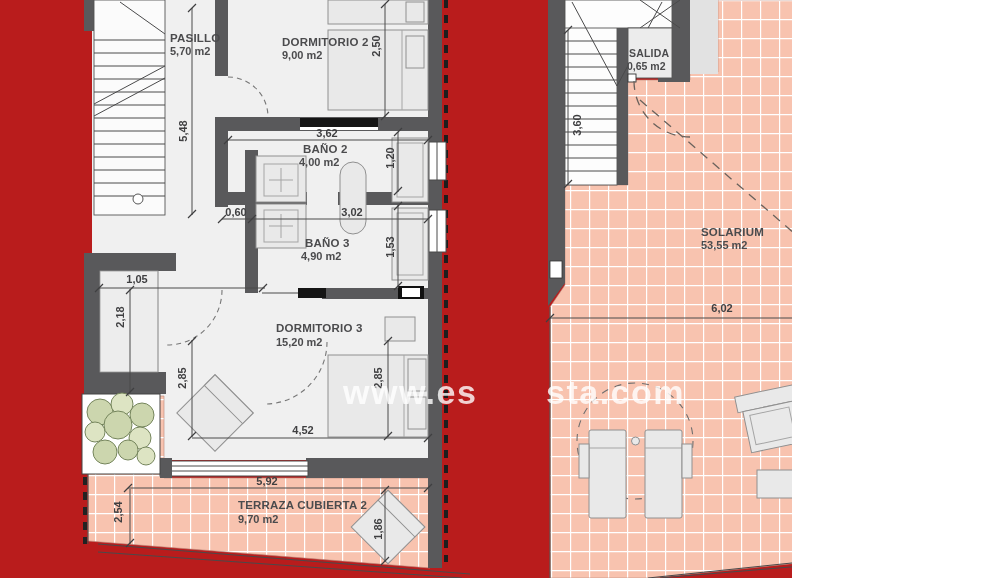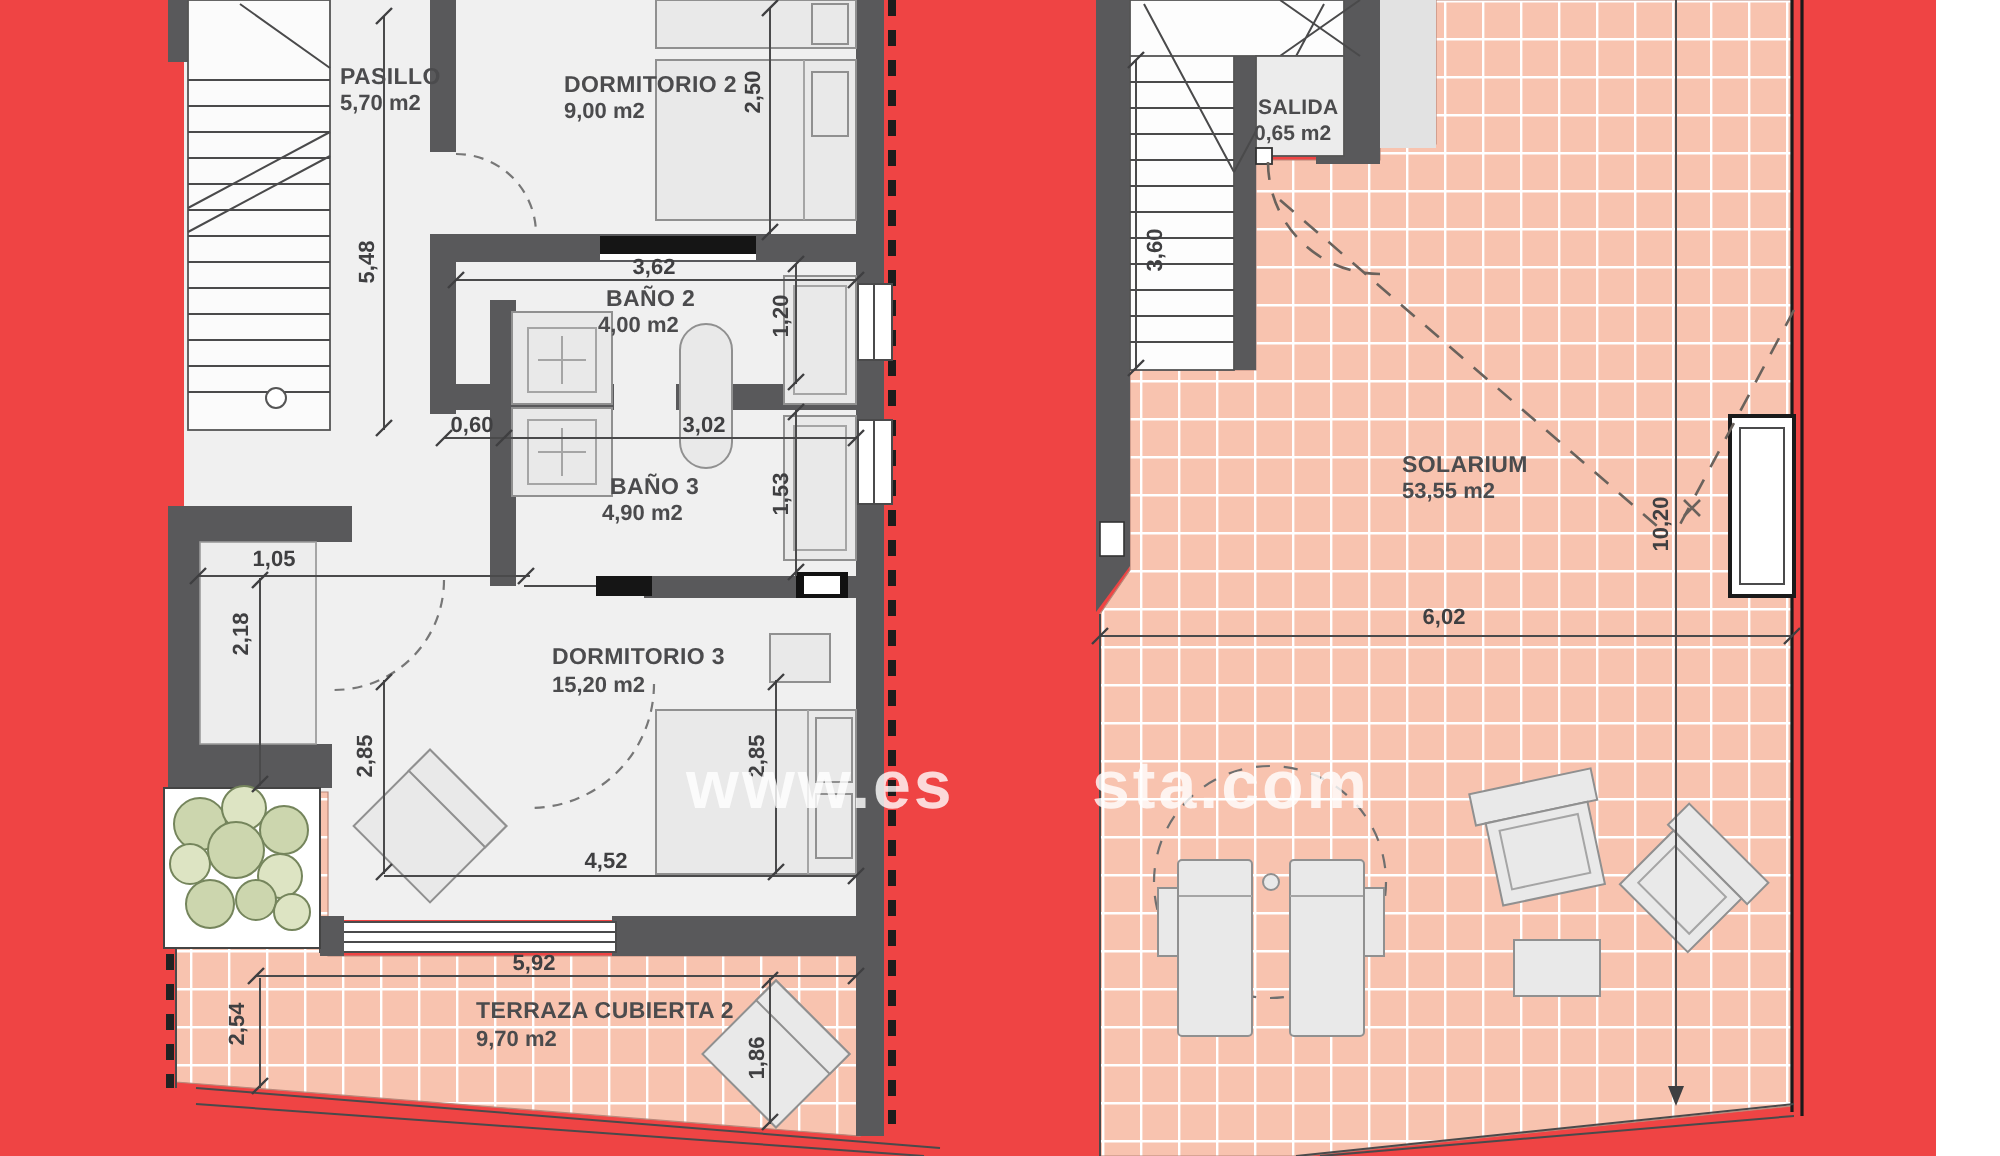--- a/index.html
+++ b/index.html
@@ -1,16 +1,16 @@
 <!DOCTYPE html>
 <html><head>
 <meta charset="utf-8">
 <style>
   html,body{margin:0;padding:0;background:#ffffff;}
-  .canvas{position:relative;width:968px;height:578px;background:#ef4444;overflow:hidden;
+  .canvas{position:relative;width:792px;height:578px;background:#b91c1c;overflow:hidden;
           font-family:"Liberation Sans",sans-serif;}
   svg{position:absolute;left:0;top:0;}
   .lbl{font:700 11.5px "Liberation Sans",sans-serif;fill:#4b4b4d;letter-spacing:.2px;}
   .area{font:700 11px "Liberation Sans",sans-serif;fill:#4b4b4d;}
   .dim{font:700 11px "Liberation Sans",sans-serif;fill:#3f3f41;}
   .wm{font:700 34px "Liberation Sans",sans-serif;fill:rgba(255,255,255,.8);letter-spacing:1.5px;}
   .wall{fill:#59595b;}
   .thin{stroke:#4a4a4b;stroke-width:1;fill:none;}
   .dimline{stroke:#4a4a4b;stroke-width:1;fill:none;}
   .tick{stroke:#3f3f41;stroke-width:1.2;fill:none;}

